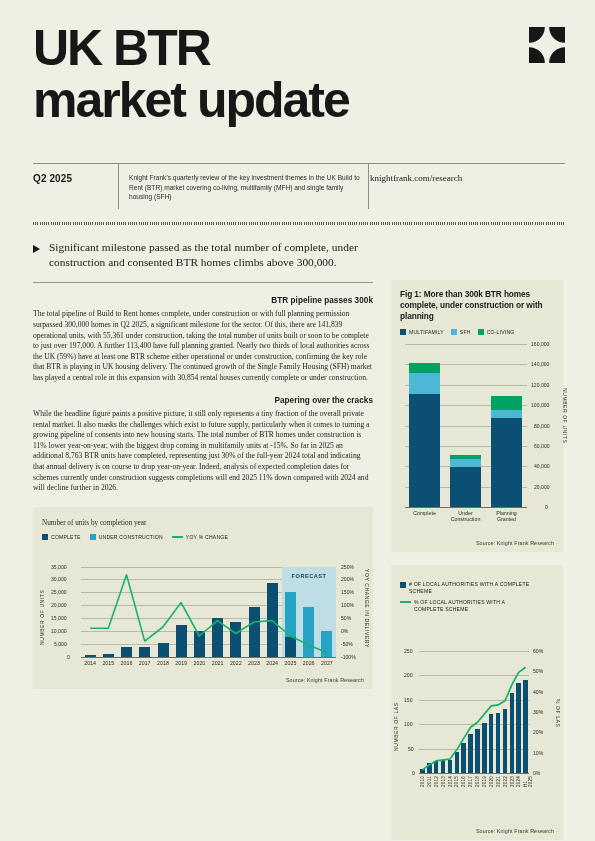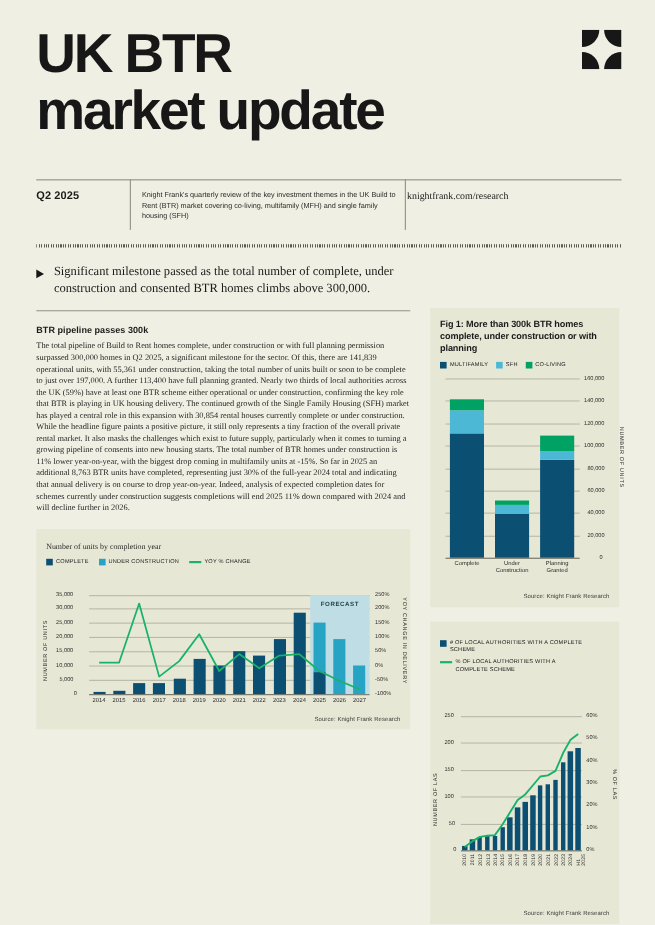--- a/index.html
+++ b/index.html
@@ -59,21 +59,21 @@
   }
   .lede-tri {
     width: 0; height: 0; flex: 0 0 auto; margin-top: 5px;
     border-left: 7px solid #171717;
     border-top: 4.6px solid transparent;
     border-bottom: 4.6px solid transparent;
   }
   .lede-rule { margin: 12px 0 0 0; border-top: 1px solid #9a9a8e; }
 
   .sec-head {
-    font-size: 8.2px; font-weight: bold; margin: 13px 0 4px 0; letter-spacing: 0.05px;
+    font-size: 8.2px; font-weight: bold; margin: 13px 0 4px 0; letter-spacing: 0.05px; text-align: right;
   }
   .body-p {
     font-family: "Liberation Serif", serif;
     font-size: 7.6px; line-height: 10.55px; color: #1f1f1f; text-align: left;
   }
 
   
   .panel { background: #e7e7d5; padding: 9px 9px 7px 9px; position: relative; }
   .panel-title { font-size: 8.3px; font-weight: bold; line-height: 11.2px; letter-spacing: -0.1px; }
   .panel-sub { font-family: "Liberation Serif", serif; font-size: 7.2px; margin-top: 3px; color: #2a2a2a; }
@@ -136,20 +136,21 @@
       <div>Significant milestone passed as the total number of complete, under construction and consented BTR homes climbs above 300,000.</div>
     </div>
     <div class="lede-rule"></div>
 
     <div>
       <div class="sec-head">BTR pipeline passes 300k</div>
       <div class="body-p">The total pipeline of Build to Rent homes complete, under construction or with full planning permission surpassed 300,000 homes in Q2 2025, a significant milestone for the sector. Of this, there are 141,839 operational units, with 55,361 under construction, taking the total number of units built or soon to be complete to just over 197,000. A further 113,400 have full planning granted. Nearly two thirds of local authorities across the UK (59%) have at least one BTR scheme either operational or under construction, confirming the key role that BTR is playing in UK housing delivery. The continued growth of the Single Family Housing (SFH) market has played a central role in this expansion with 30,854 rental houses currently complete or under construction.</div>
     </div>
 
     <div>
+      <div class="sec-head">Papering over the cracks</div>
       <div class="body-p">While the headline figure paints a positive picture, it still only represents a tiny fraction of the overall private rental market. It also masks the challenges which exist to future supply, particularly when it comes to turning a growing pipeline of consents into new housing starts. The total number of BTR homes under construction is 11% lower year-on-year, with the biggest drop coming in multifamily units at -15%. So far in 2025 an additional 8,763 BTR units have completed, representing just 30% of the full-year 2024 total and indicating that annual delivery is on course to drop year-on-year. Indeed, analysis of expected completion dates for schemes currently under construction suggests completions will end 2025 11% down compared with 2024 and will decline further in 2026.</div>
     </div>
 
     <div class="panel" style="margin-top:13px; height:182px;">
       <div class="panel-sub">Number of units by completion year</div>
 
       <div class="legend" style="margin-top:7px;">
         <span class="lg">
           <i class="sw" style="background:#0b4f72"></i>
           <span>COMPLETE</span>

